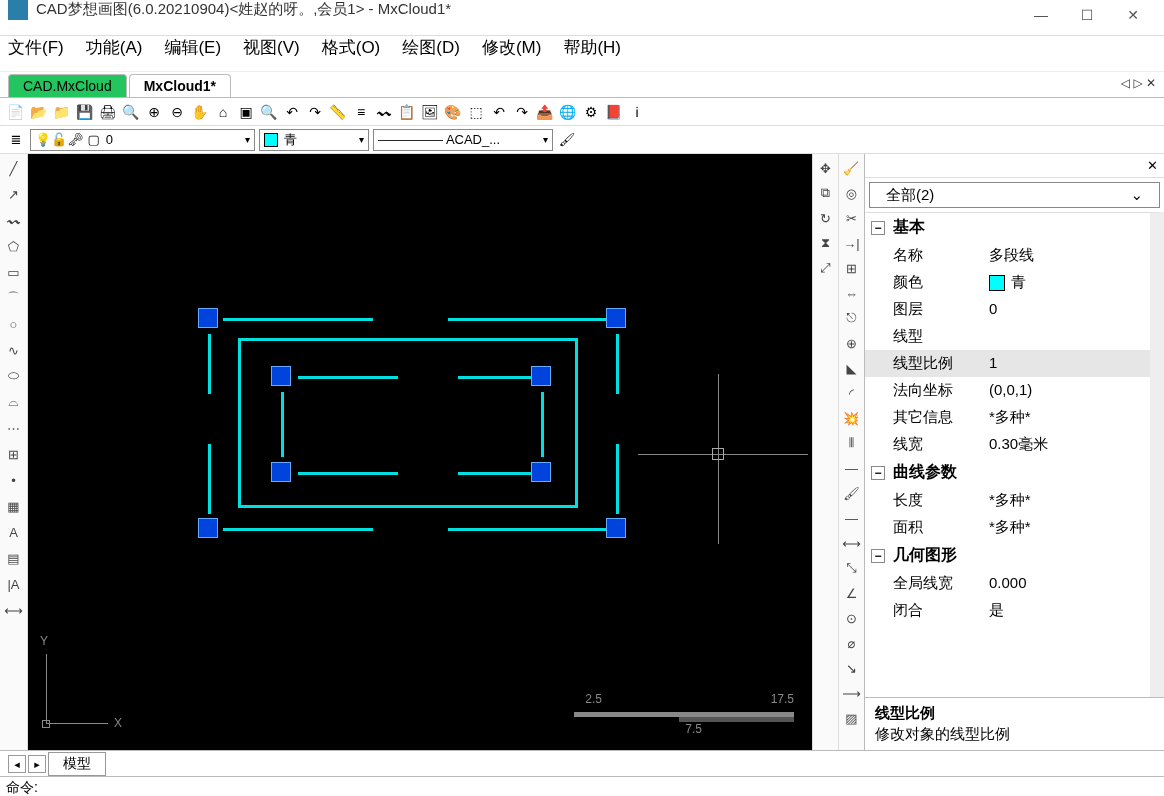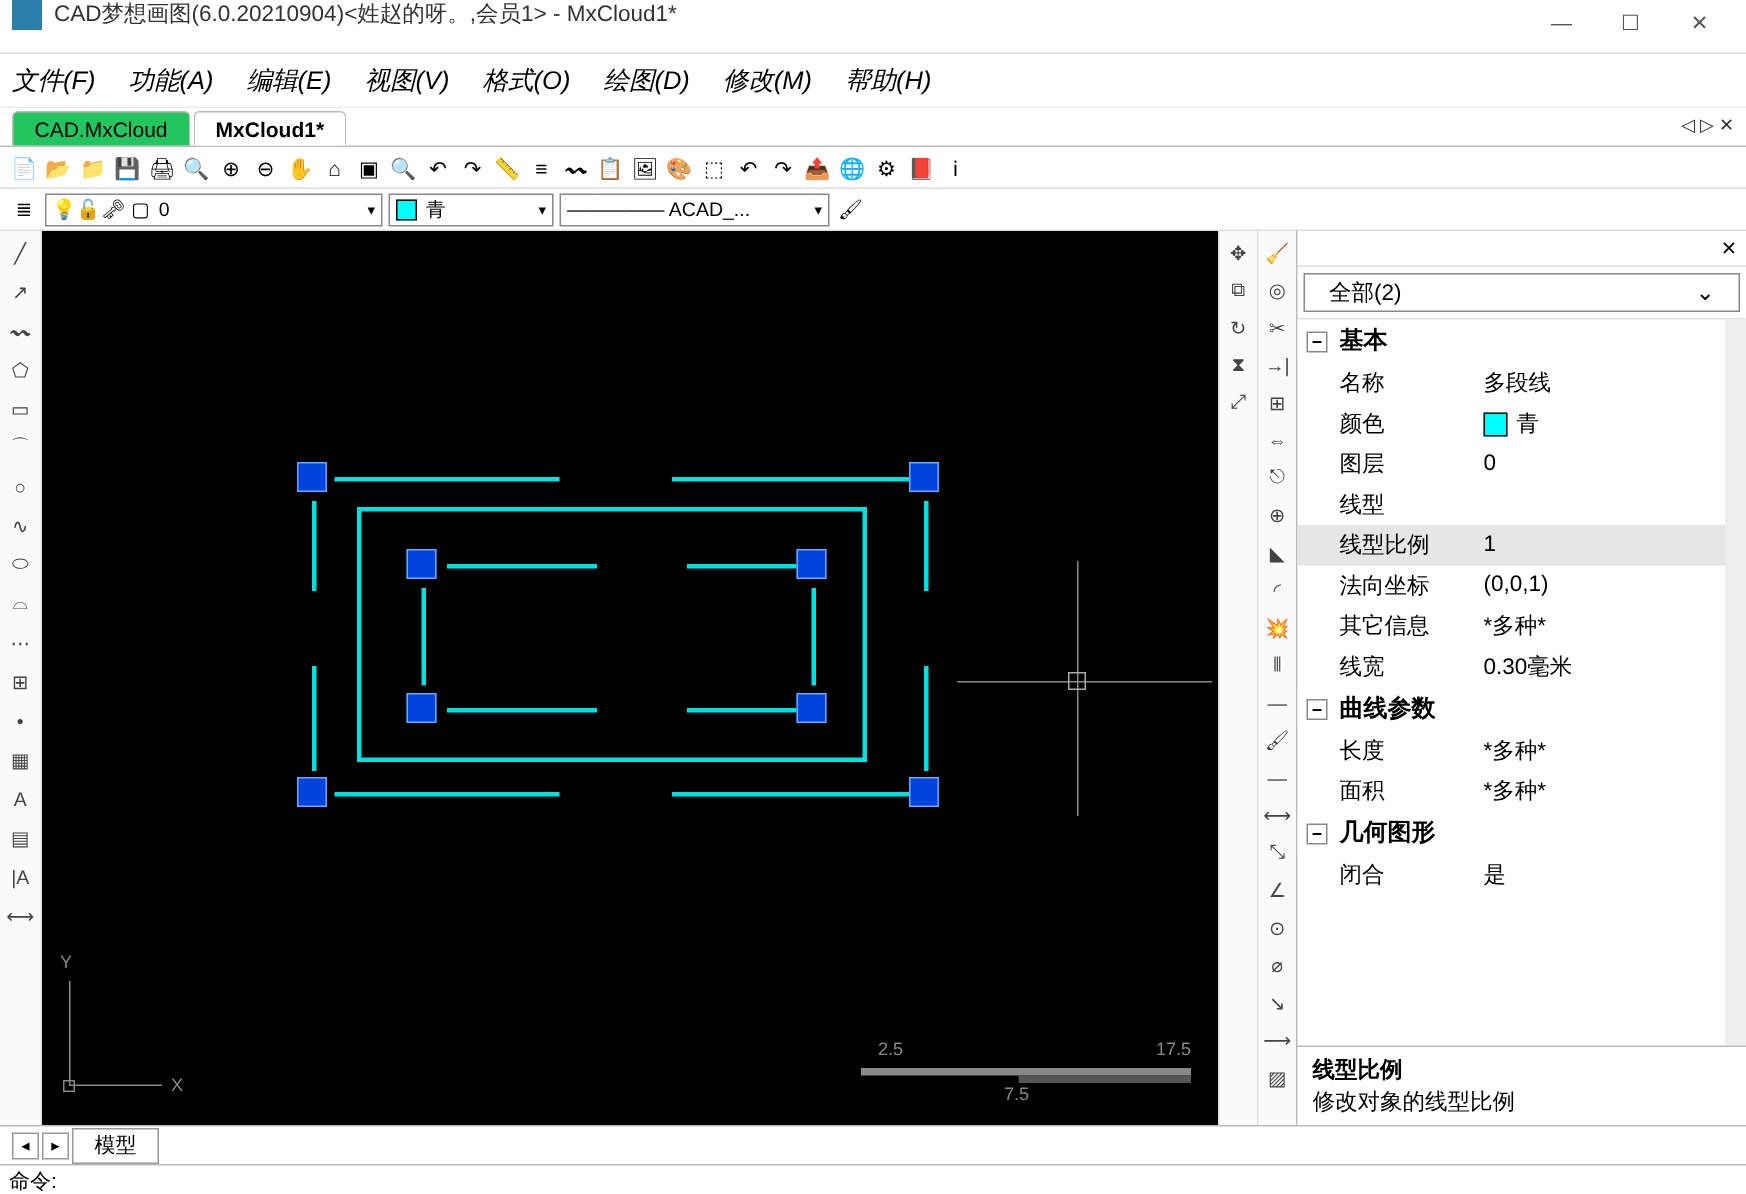--- a/index.html
+++ b/index.html
@@ -3,21 +3,21 @@
 <meta charset="utf-8">
 <style>
 * { box-sizing: border-box; margin: 0; padding: 0; font-family: "Microsoft YaHei", sans-serif; }
 body { width: 1164px; height: 796px; background: #fff; overflow: hidden; font-size: 13px; }
 
 .titlebar { height: 36px; display: flex; align-items: flex-start; padding: 0 8px; border-bottom: 1px solid #ddd; }
 .titlebar .logo { width: 20px; height: 20px; background: #2a7faa; margin-right: 8px; }
 .titlebar .title { flex: 1; font-size: 15px; color: #333; }
 .titlebar .winbtn { width: 46px; height: 30px; text-align: center; line-height: 30px; font-size: 14px; color: #555; }
 
-.menubar { height: 36px; display: flex; align-items: center; padding: 0 8px; font-size: 17px; border-bottom: 1px solid #eee; font-style: italic; }
+.menubar { height: 36px; display: flex; padding: 0 8px; font-size: 17px; border-bottom: 1px solid #eee; }
 .menubar span { margin-right: 22px; }
 
 .tabbar { height: 26px; display: flex; align-items: flex-end; padding: 0 8px; border-bottom: 1px solid #bbb; position: relative; }
 .tab { padding: 3px 14px; border: 1px solid #bbb; border-bottom: none; background: #22c55e; margin-right: 2px; border-radius: 4px 4px 0 0; font-size: 14px; }
 .tab.active { background: #fff; font-weight: bold; }
 .tabnav { position: absolute; right: 8px; top: 4px; font-size: 12px; color: #333; }
 
 .toolbar1 { height: 28px; display: flex; align-items: center; padding: 2px 6px; border-bottom: 1px solid #ddd; gap: 3px; }
 .toolbar1 .tbtn { width: 20px; height: 20px; display: inline-flex; align-items: center; justify-content: center; font-size: 14px; }
 .toolbar2 { height: 28px; display: flex; align-items: center; padding: 2px 6px; border-bottom: 1px solid #ddd; gap: 4px; }
@@ -203,21 +203,21 @@
     <div class="crossbox" style="left:684px;top:294px;"></div>
 
     <div class="axis" style="left:12px;bottom:102px;">Y</div>
     <div class="axis" style="left:86px;bottom:20px;">X</div>
     <div style="position:absolute;left:18px;bottom:26px;width:1px;height:70px;background:#888;"></div>
     <div style="position:absolute;left:18px;bottom:26px;width:62px;height:1px;background:#888;"></div>
     <div style="position:absolute;left:14px;bottom:22px;width:8px;height:8px;border:1px solid #888;"></div>
 
     <div class="scalebar" style="right:210px;bottom:44px;">2.5</div>
     <div class="scalebar" style="right:18px;bottom:44px;">17.5</div>
-    <div class="scalebar" style="right:126px;bottom:14px;">7.5</div>
+    <div class="scalebar" style="right:110px;bottom:14px;">7.5</div>
     <div class="scaleline" style="right:18px;bottom:33px;width:220px;height:5px;"></div>
     <div class="scaleline" style="right:18px;bottom:28px;width:115px;height:5px;background:#555;"></div>
   </div>
 
   <div class="righttools1">
     <span class="tbtn">✥</span>
     <span class="tbtn">⧉</span>
     <span class="tbtn">↻</span>
     <span class="tbtn">⧗</span>
     <span class="tbtn">⤢</span>
@@ -293,20 +293,24 @@
         <div class="prow dim">
           <div class="pname">长度</div>
           <div class="pval">*多种*</div>
         </div>
         <div class="prow dim">
           <div class="pname">面积</div>
           <div class="pval">*多种*</div>
         </div>
         <div class="pgroup"><span class="toggle">−</span>几何图形</div>
         <div class="prow">
+          <div class="pname">全局线宽</div>
+          <div class="pval">0.000</div>
+        </div>
+        <div class="prow">
           <div class="pname">闭合</div>
           <div class="pval">是</div>
         </div>
       </div>
     <div class="propdesc">
       <div class="t">线型比例</div>
       <div>修改对象的线型比例</div>
     </div>
   </div>
 </div>

